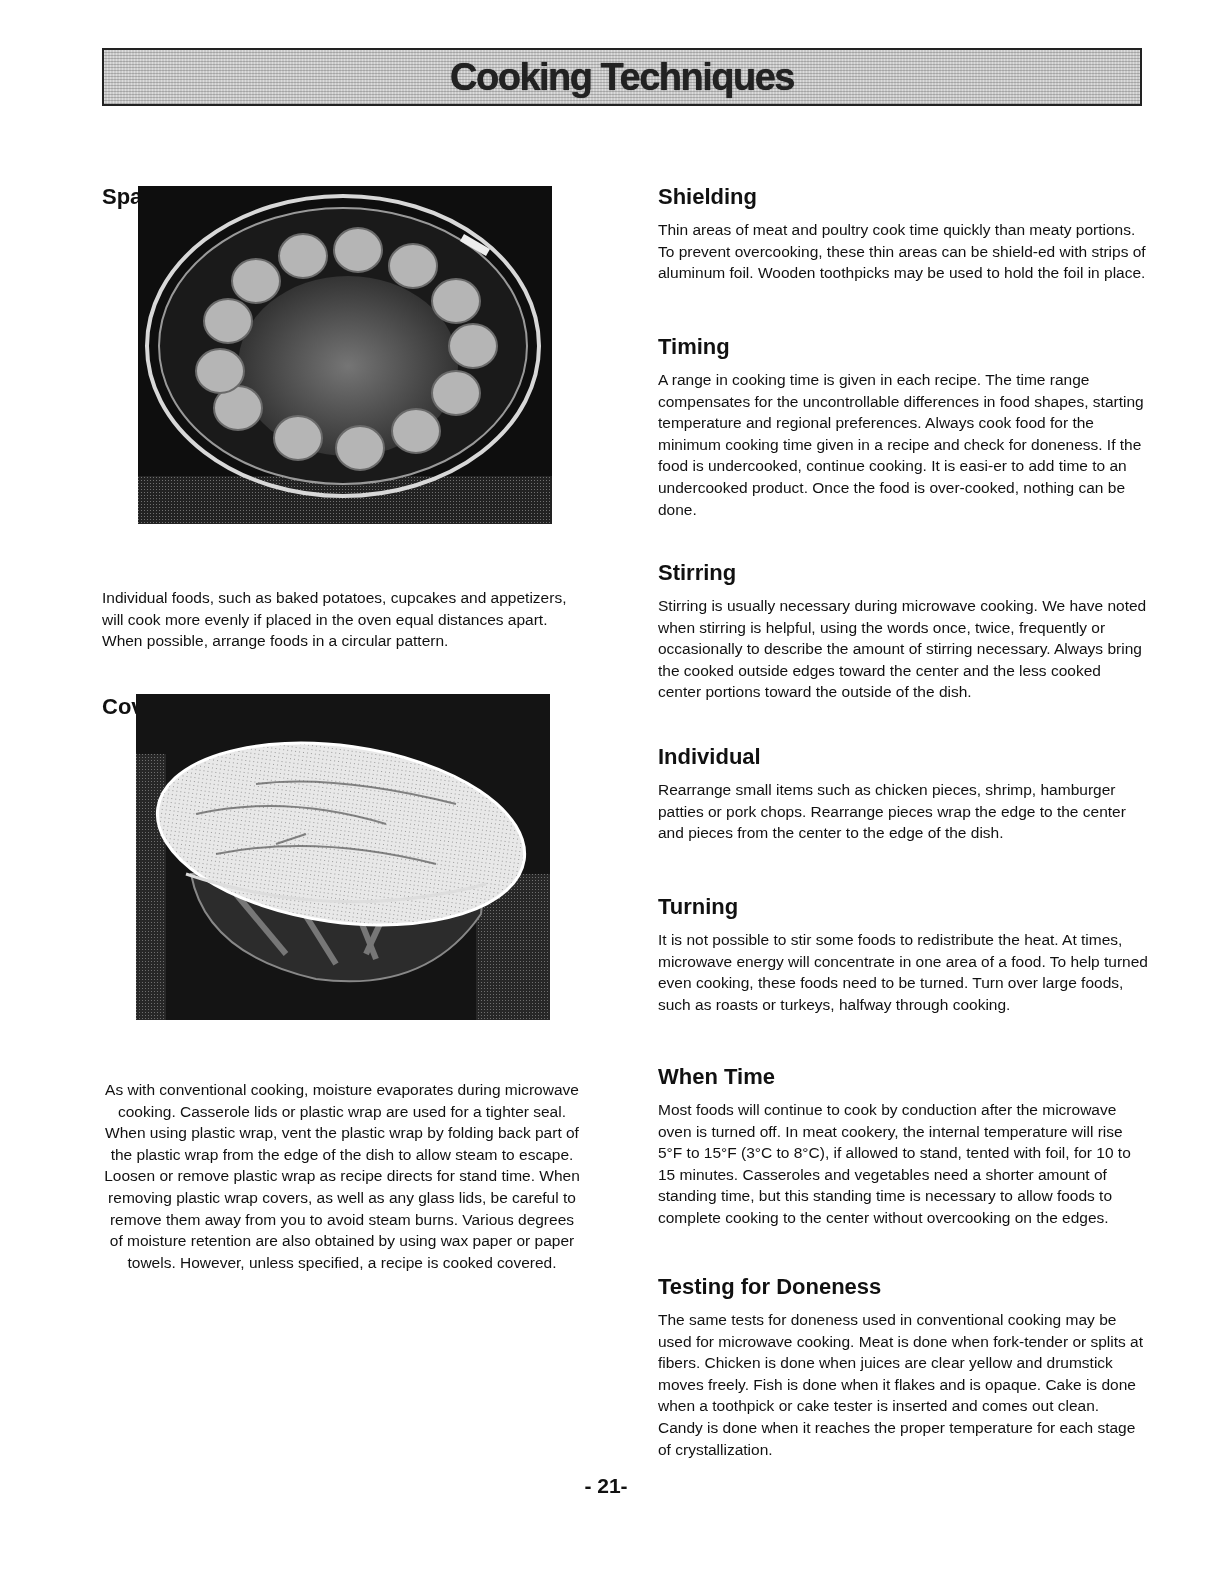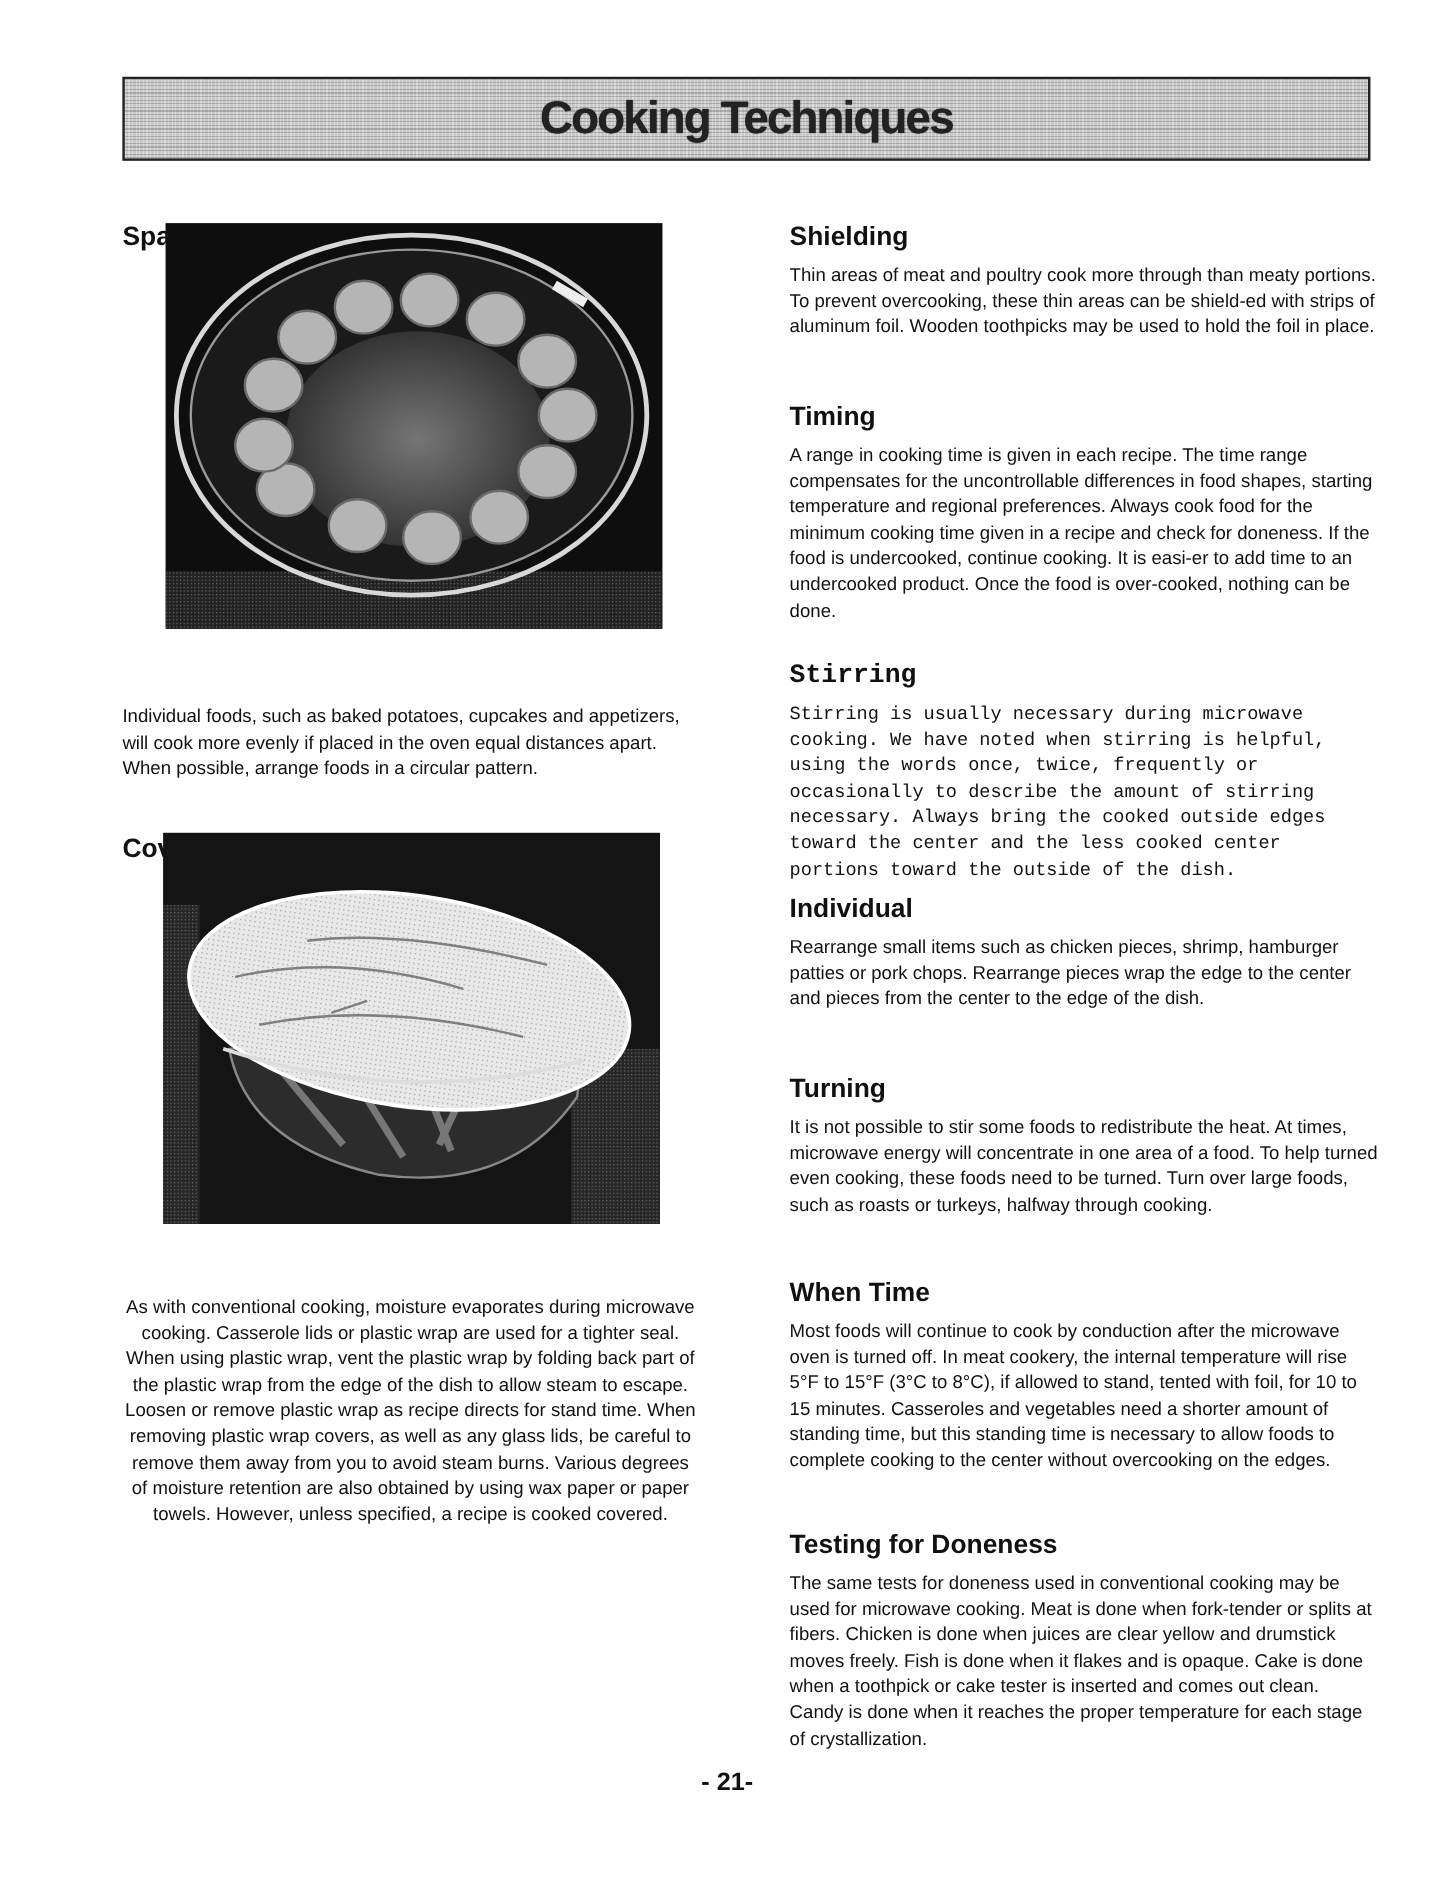--- a/index.html
+++ b/index.html
@@ -1,18 +1,18 @@
 <!DOCTYPE html>
 <html><head>
 <meta charset="utf-8">
 <style>
   html, body { margin: 0; padding: 0; background: #ffffff; }
   body { width: 1212px; height: 1574px; position: relative; overflow: hidden;
          font-family: "Liberation Sans", sans-serif; color: #111; }
-  .banner { position: absolute; left: 102px; top: 64px; width: 1040px; height: 70px;
+  .banner { position: absolute; left: 102px; top: 48px; width: 1040px; height: 58px;
             border: 2px solid #222; box-sizing: border-box;
             background-color: #c9c9c9;
             background-image:
               repeating-linear-gradient(0deg, rgba(0,0,0,0.18) 0 1px, transparent 1px 3px),
               repeating-linear-gradient(90deg, rgba(255,255,255,0.35) 0 1px, transparent 1px 3px);
             display: flex; align-items: center; justify-content: center; }
   .banner-title { font-weight: bold; font-size: 38px; letter-spacing: -1.5px; color: #222;
                   text-shadow: 0 0 1px #111; }
   .col { position: absolute; }
   .col-left { left: 102px; top: 148px; width: 480px; }
@@ -114,27 +114,27 @@
     </svg>
   </div>
   <div class="sec" style="top:896px;text-align:center;">
     <p>As with conventional cooking, moisture evaporates during microwave cooking. Casserole lids or plastic wrap are used for a tighter seal. When using plastic wrap, vent the plastic wrap by folding back part of the plastic wrap from the edge of the dish to allow steam to escape. Loosen or remove plastic wrap as recipe directs for stand time. When removing plastic wrap covers, as well as any glass lids, be careful to remove them away from you to avoid steam burns. Various degrees of moisture retention are also obtained by using wax paper or paper towels. However, unless specified, a recipe is cooked covered.</p>
   </div>
 </div>
 
 <div class="col col-right" style="height:1300px;">
   <div class="sec" style="top:0;">
     <h2>Shielding</h2>
-    <p>Thin areas of meat and poultry cook more through than meaty portions. To prevent overcooking, these thin areas can be shield-ed with strips of aluminum foil. Wooden toothpicks may be used to hold the foil in place.</p>
+    <p>Thin areas of meat and poultry cook time quickly than meaty portions. To prevent overcooking, these thin areas can be shield-ed with strips of aluminum foil. Wooden toothpicks may be used to hold the foil in place.</p>
   </div>
   <div class="sec" style="top:150px;">
     <h2>Timing</h2>
     <p>A range in cooking time is given in each recipe. The time range compensates for the uncontrollable differences in food shapes, starting temperature and regional preferences. Always cook food for the minimum cooking time given in a recipe and check for doneness. If the food is undercooked, continue cooking. It is easi-er to add time to an undercooked product. Once the food is over-cooked, nothing can be done.</p>
   </div>
-  <div class="sec" style="top:366px;font-family:Liberation Mono, monospace;">
+  <div class="sec" style="top:376px;">
     <h2>Stirring</h2>
     <p>Stirring is usually necessary during microwave cooking. We have noted when stirring is helpful, using the words once, twice, frequently or occasionally to describe the amount of stirring necessary. Always bring the cooked outside edges toward the center and the less cooked center portions toward the outside of the dish.</p>
   </div>
   <div class="sec" style="top:560px;">
     <h2>Individual</h2>
     <p>Rearrange small items such as chicken pieces, shrimp, hamburger patties or pork chops. Rearrange pieces wrap the edge to the center and pieces from the center to the edge of the dish.</p>
   </div>
   <div class="sec" style="top:710px;">
     <h2>Turning</h2>
     <p>It is not possible to stir some foods to redistribute the heat. At times, microwave energy will concentrate in one area of a food. To help turned even cooking, these foods need to be turned. Turn over large foods, such as roasts or turkeys, halfway through cooking.</p>

